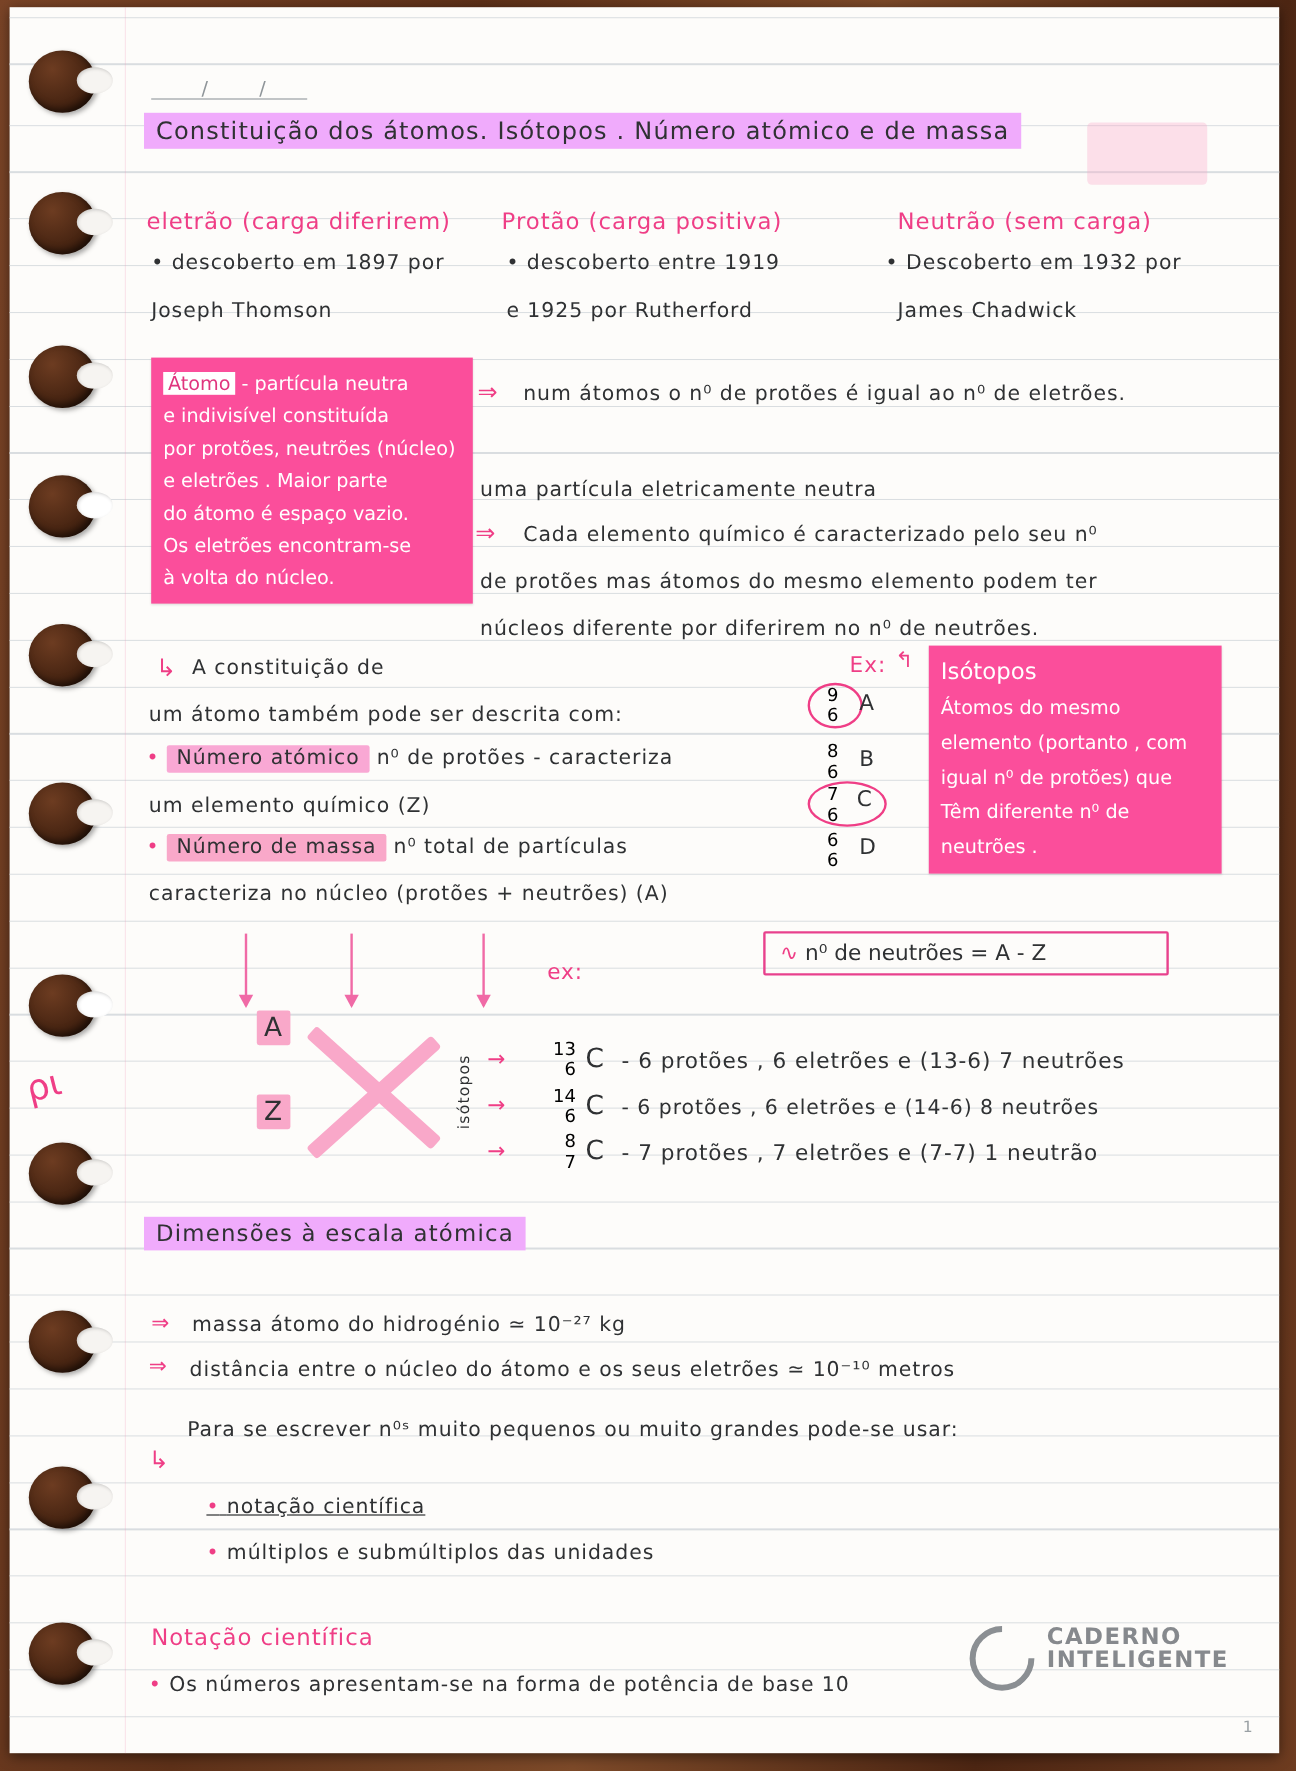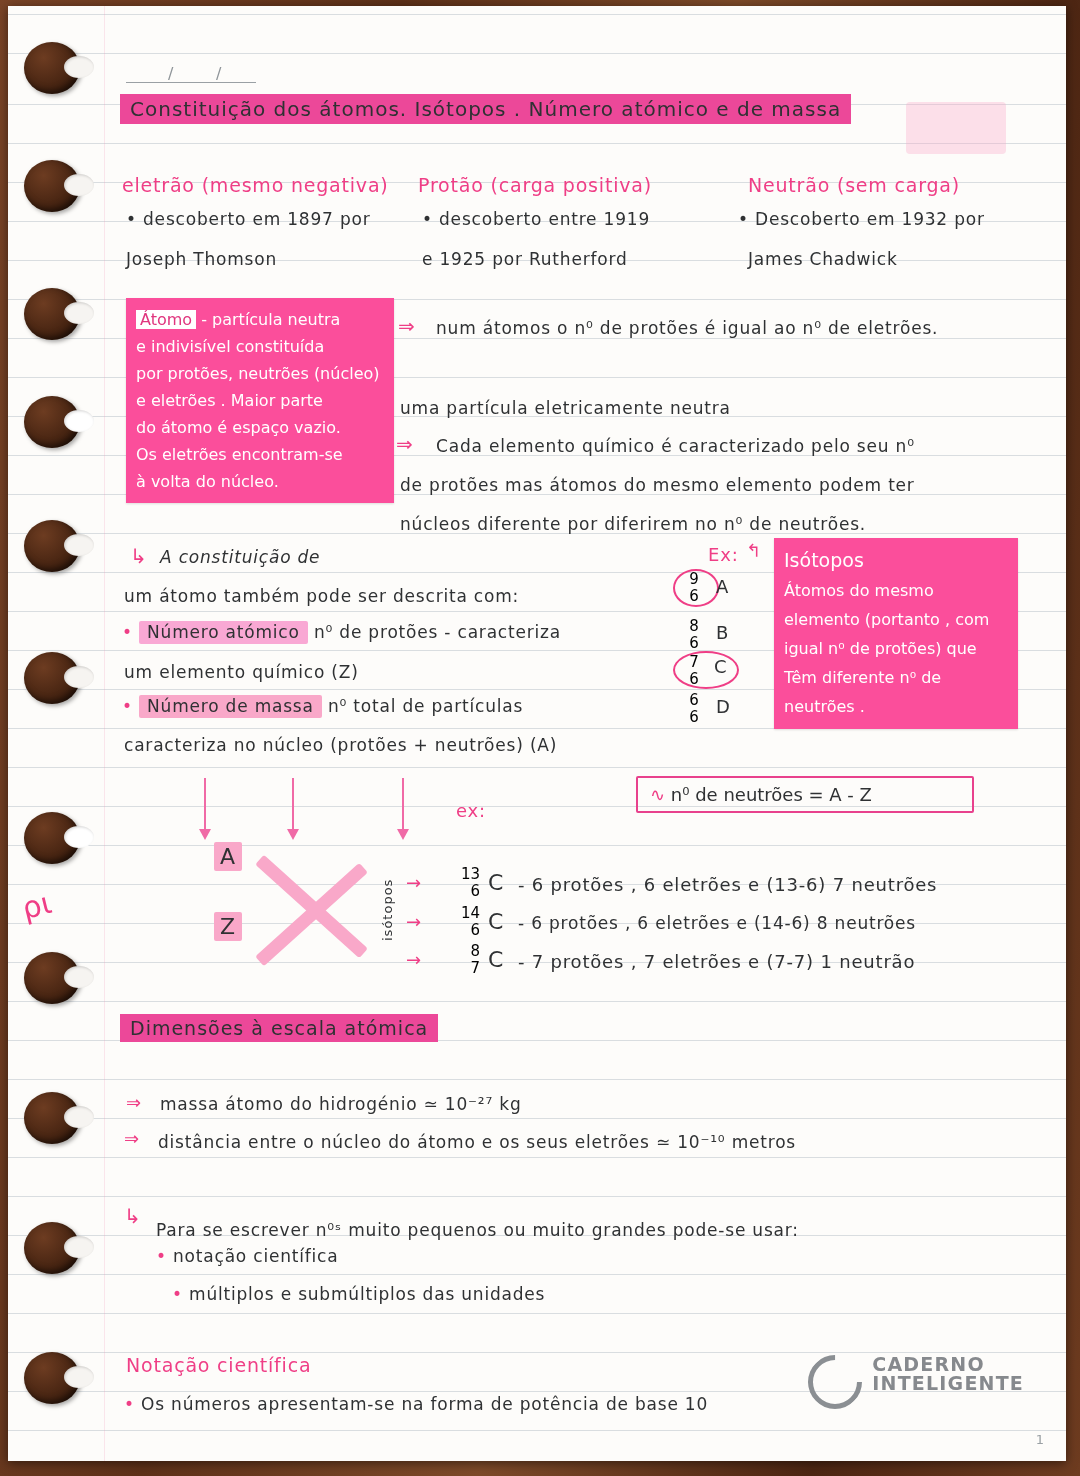--- a/index.html
+++ b/index.html
@@ -120,21 +120,21 @@
   }
   .fs17 { font-size: 17px; }
   .fs18 { font-size: 18px; }
   .fs19 { font-size: 19px; }
   .fs20 { font-size: 20px; }
   .fs22 { font-size: 22px; }
   .title-strip {
     position: absolute;
     left: 112px;
     top: 88px;
-    background: #ec4899;
+    background: #f0abfc;
     padding: 3px 10px;
     color: #2f3133;
     font-size: 20px;
     letter-spacing: 1px;
     text-align: center;
   }
   .date-line {
     position: absolute;
     left: 118px;
     top: 62px;
@@ -255,21 +255,21 @@
   <div class="watermark"></div>
 
   <div class="content">
 
     <div class="date-line"></div>
     <div class="date-slash" style="left:160px; top:58px;">/</div>
     <div class="date-slash" style="left:208px; top:58px;">/</div>
 
     <div class="title-strip">Constituição dos átomos. Isótopos . Número atómico  e de massa</div>
 
-    <div class="hand pink fs19" style="left:114px; top:168px;">eletrão (mesmo negativa)</div>
+    <div class="hand pink fs19" style="left:114px; top:168px;">eletrão (carga diferirem)</div>
     <div class="hand fs17" style="left:118px; top:203px;">• descoberto em 1897 por</div>
     <div class="hand fs17" style="left:118px; top:243px;">Joseph Thomson</div>
 
     <div class="hand pink fs19" style="left:410px; top:168px;">Protão (carga positiva)</div>
     <div class="hand fs17" style="left:414px; top:203px;">• descoberto entre 1919</div>
     <div class="hand fs17" style="left:414px; top:243px;">e 1925 por Rutherford</div>
 
     <div class="hand pink fs19" style="left:740px; top:168px;">Neutrão (sem carga)</div>
     <div class="hand fs17" style="left:730px; top:203px;">• Descoberto em 1932 por</div>
     <div class="hand fs17" style="left:740px; top:243px;">James Chadwick</div>
@@ -288,21 +288,21 @@
     <div class="hand arrow fs20" style="left:390px; top:308px;">⇒</div>
     <div class="hand fs17" style="left:428px; top:312px;">num átomos   o n⁰ de protões  é igual ao n⁰ de eletrões.</div>
     <div class="hand fs17" style="left:392px; top:392px;">uma partícula eletricamente neutra</div>
 
     <div class="hand arrow fs20" style="left:388px; top:426px;">⇒</div>
     <div class="hand fs17" style="left:428px; top:430px;">Cada elemento químico é caracterizado pelo seu n⁰</div>
     <div class="hand fs17" style="left:392px; top:469px;">de protões mas átomos do mesmo elemento podem ter</div>
     <div class="hand fs17" style="left:392px; top:508px;">núcleos diferente por diferirem no n⁰ de neutrões.</div>
 
     <div class="hand pink fs20" style="left:122px; top:538px;">↳</div>
-    <div class="hand fs17" style="left:152px; top:541px;font-style:italic;">A constituição de</div>
+    <div class="hand fs17" style="left:152px; top:541px;">A constituição de</div>
     <div class="hand fs17" style="left:116px; top:580px;">um átomo também pode ser descrita com:</div>
 
     <div class="hand" style="left:114px; top:616px; font-size:17px;">
       <span class="pink">•</span>
       <span class="hl" style="background:#f9a8d4;">Número atómico</span>
       <span>n⁰ de protões - caracteriza</span>
     </div>
     <div class="hand fs17" style="left:116px; top:656px;">um elemento químico (Z)</div>
 
     <div class="hand" style="left:114px; top:690px; font-size:17px;">
@@ -400,23 +400,23 @@
 
     <div class="title-strip" style="left:112px; top:1008px; font-size:19px;">Dimensões à escala atómica</div>
 
     <div class="hand pink fs18" style="left:118px; top:1086px;">⇒</div>
     <div class="hand fs17" style="left:152px; top:1088px;">massa átomo do hidrogénio ≃ 10⁻²⁷ kg</div>
 
     <div class="hand pink fs18" style="left:116px; top:1122px;">⇒</div>
     <div class="hand fs17" style="left:150px; top:1126px;">distância entre o núcleo do átomo e os seus eletrões ≃ 10⁻¹⁰ metros</div>
 
     <div class="hand pink fs20" style="left:116px; top:1198px;">↳</div>
-    <div class="hand fs17" style="left:148px; top:1214px;">Para se escrever n⁰ˢ muito pequenos ou muito grandes pode-se usar:</div>
-
-    <div class="hand fs17" style="left:148px; top:1240px;">
+    <div class="hand fs17" style="left:148px; top:1176px;">Para se escrever n⁰ˢ muito pequenos ou muito grandes pode-se usar:</div>
+
+    <div class="hand fs17" style="left:164px; top:1240px;text-decoration:underline;">
       <span class="pink">•</span>
       <span>notação científica</span>
     </div>
     <div class="hand fs17" style="left:164px; top:1278px;">
       <span class="pink">•</span>
       <span>múltiplos e submúltiplos das unidades</span>
     </div>
 
     <div class="hand pink fs19" style="left:118px; top:1348px;">Notação científica</div>
     <div class="hand fs17" style="left:116px; top:1388px;">

